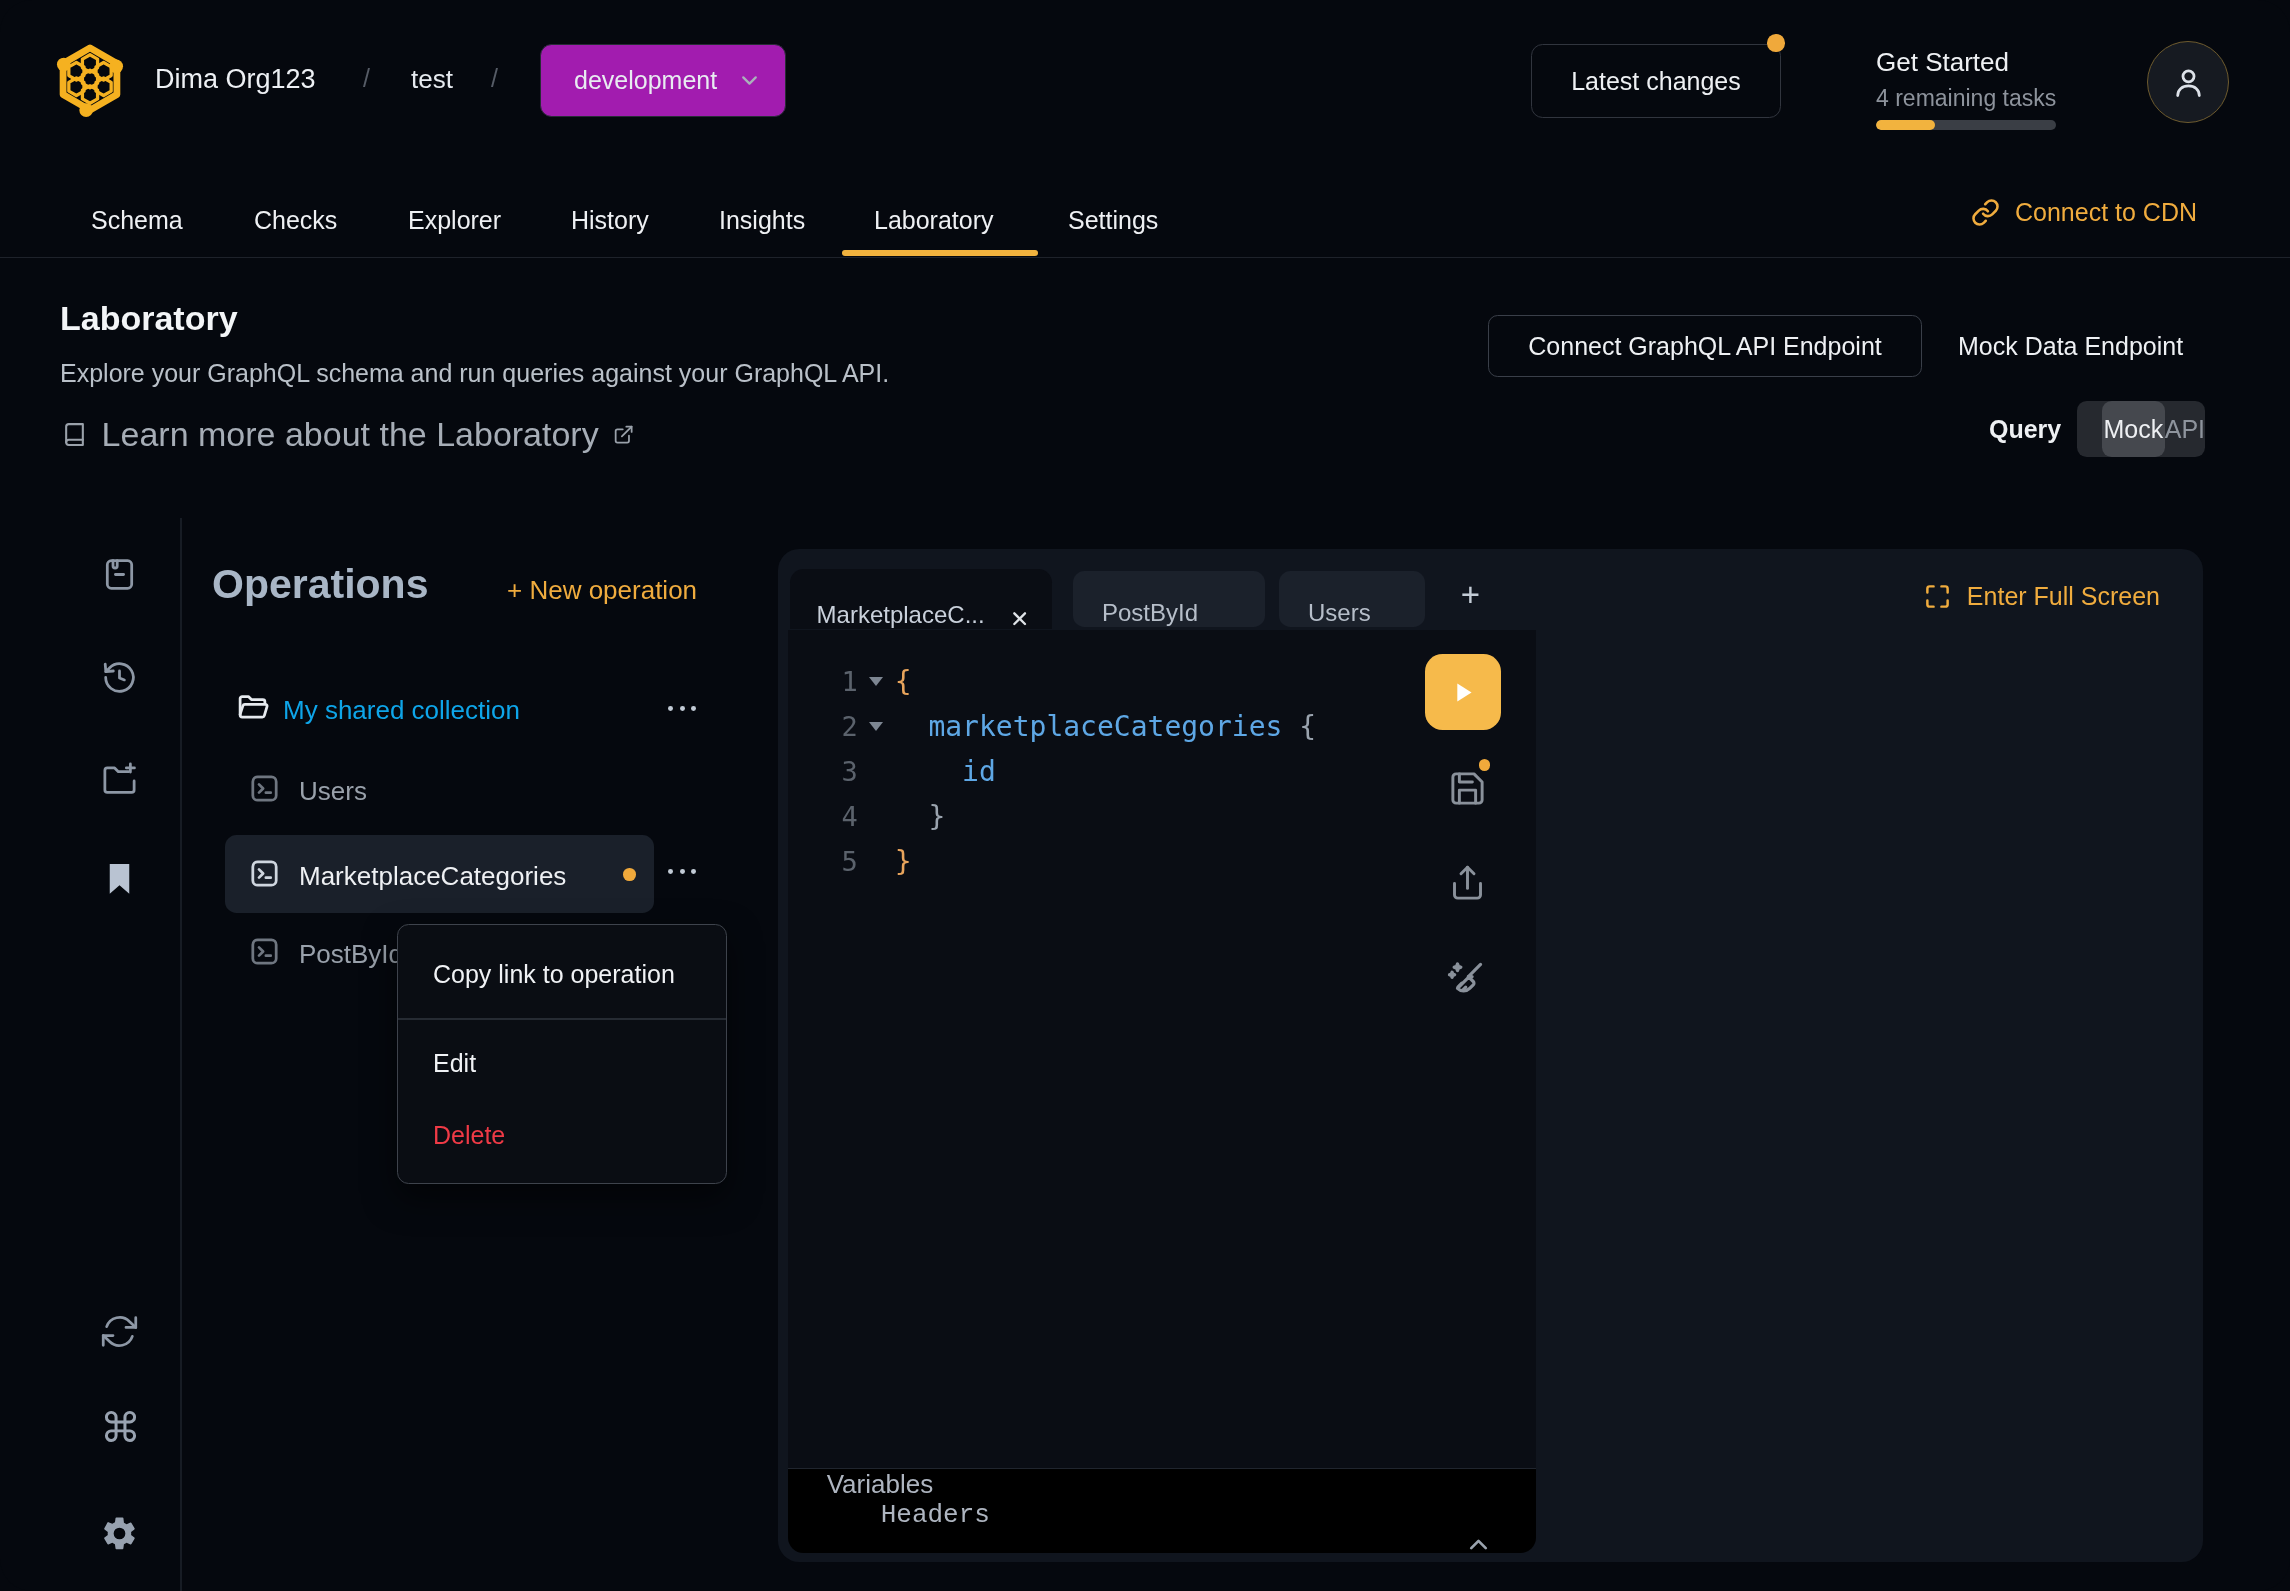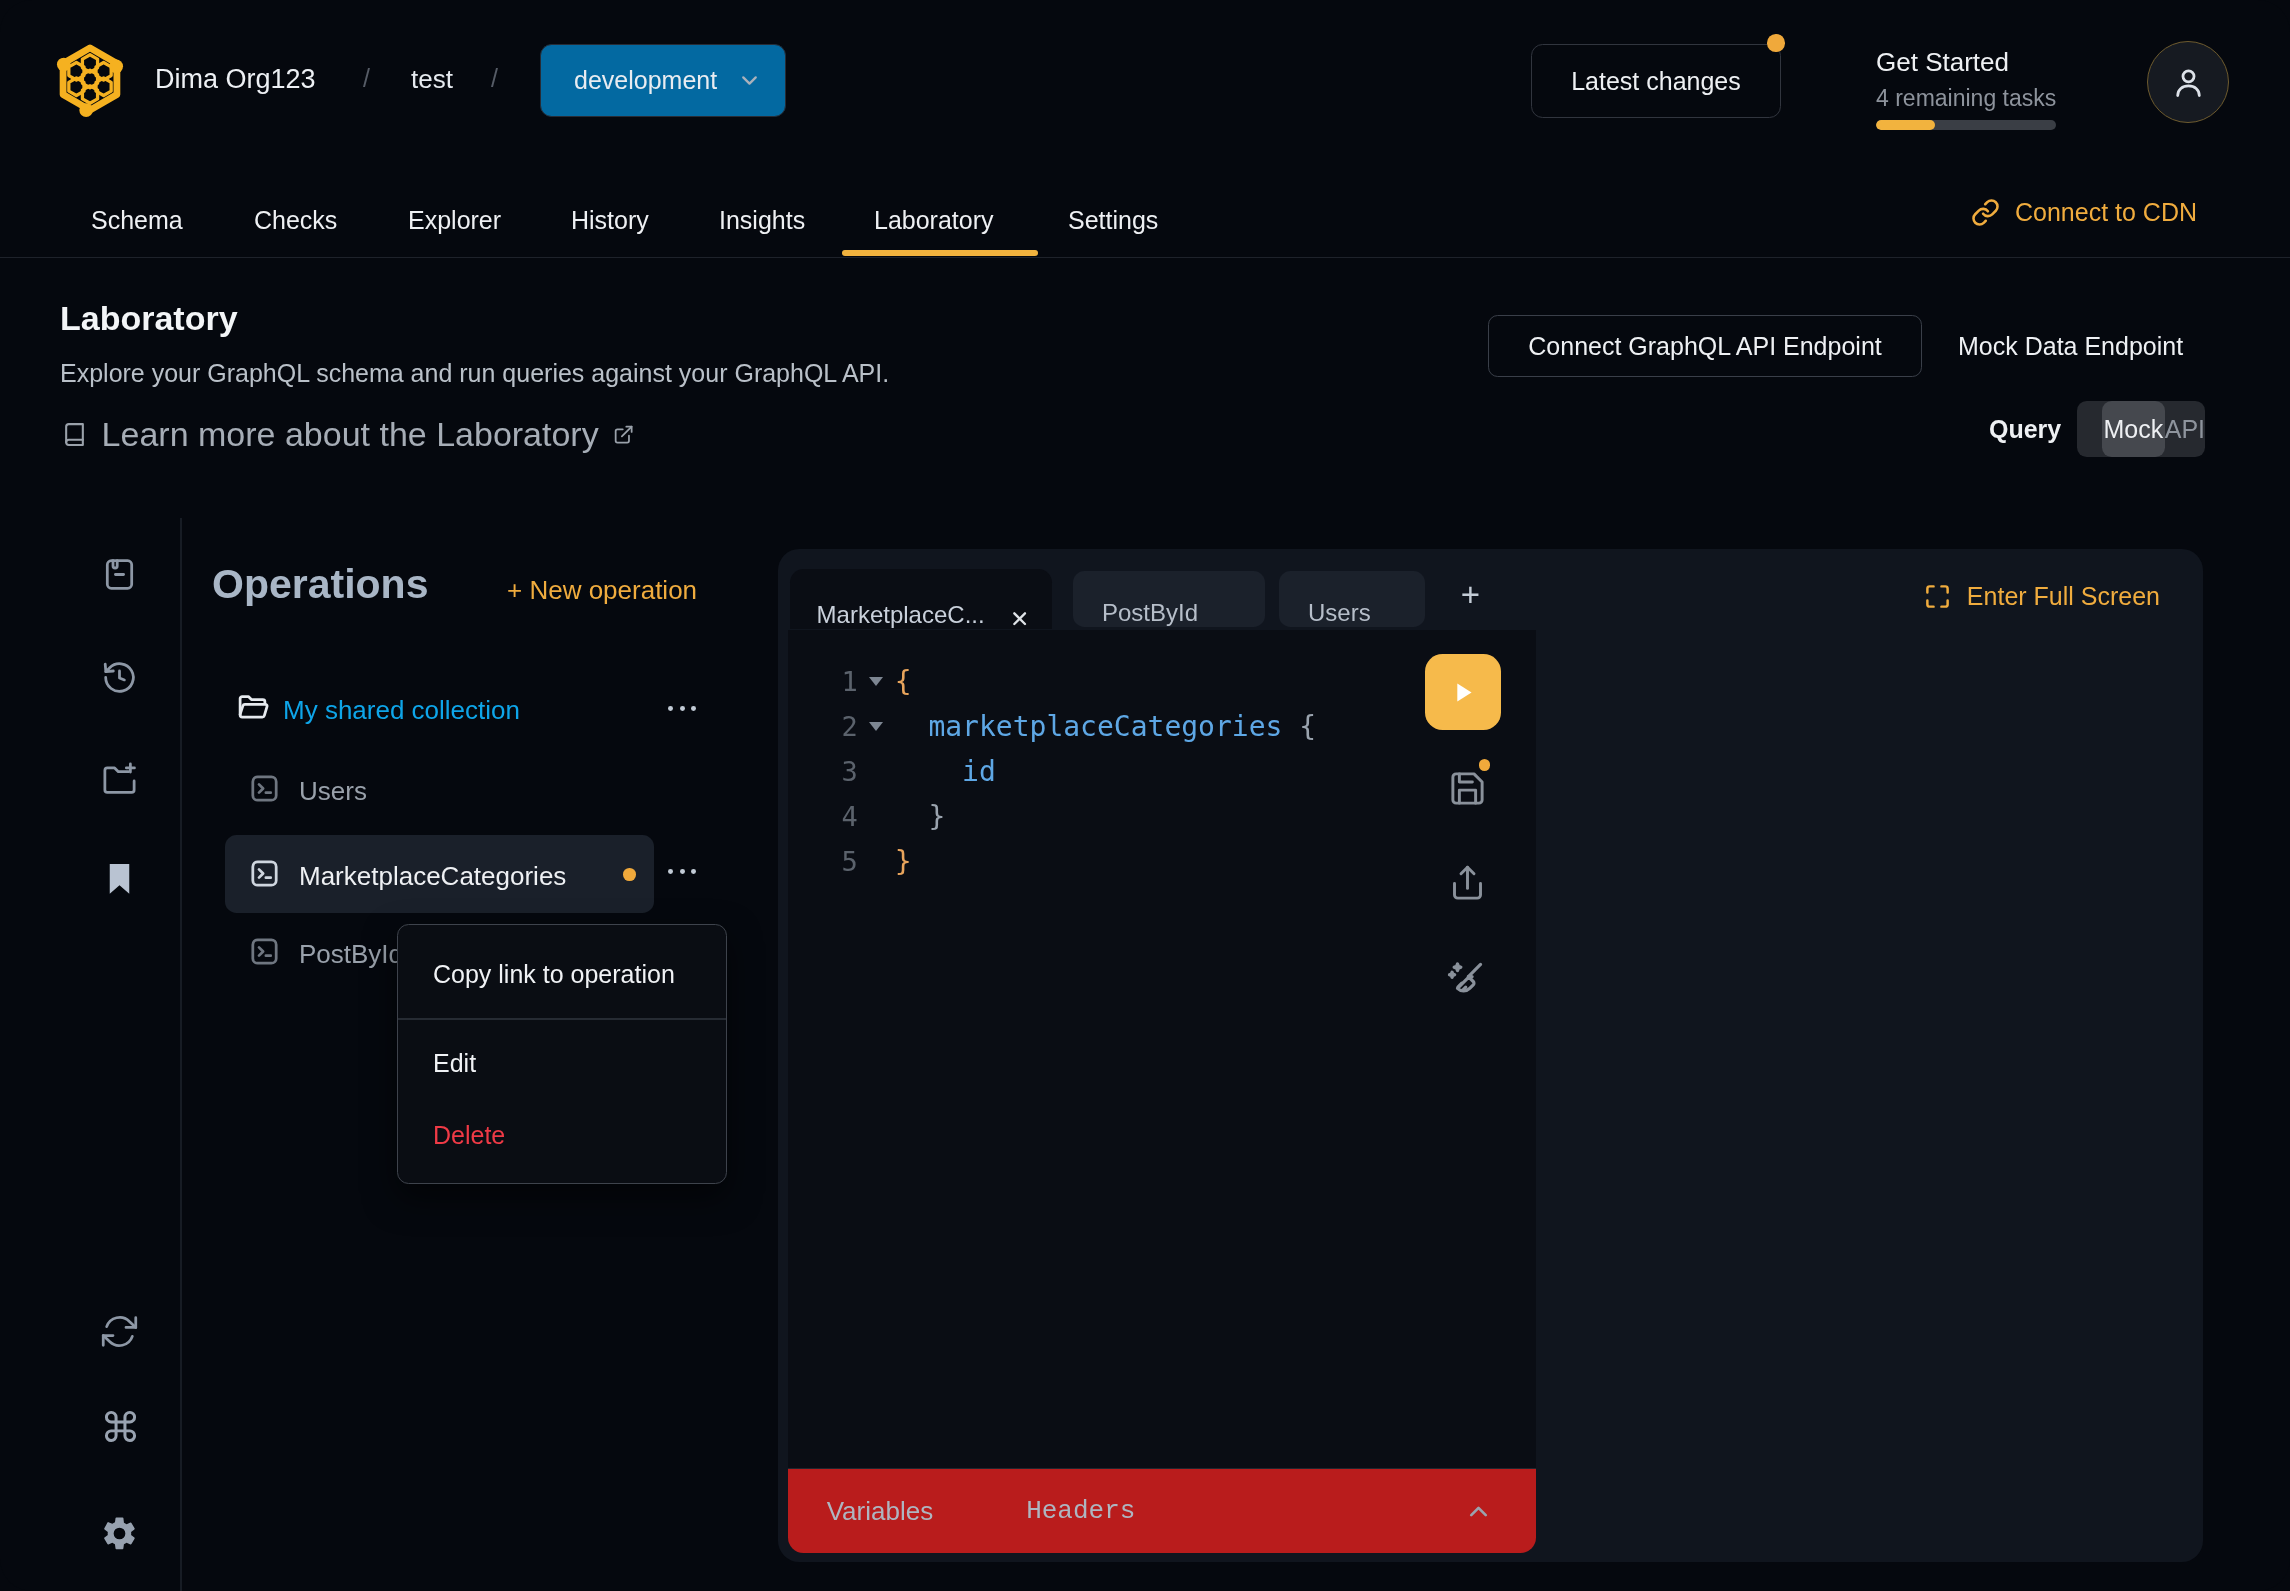--- a/index.html
+++ b/index.html
@@ -13,21 +13,21 @@
   svg { display:block; }
 
   
   .logo { left:56px; top:41px; }
   .crumb-org  { left:155px; top:64px; font-size:27px; color:#edf0f4; }
   .crumb-sep1 { left:363px; top:64px; font-size:25px; color:#565c66; }
   .crumb-project { left:411px; top:64px; font-size:26px; color:#e6eaef; }
   .crumb-sep2 { left:491px; top:64px; font-size:25px; color:#565c66; }
   .variant-btn {
     left:540px; top:44px; width:246px; height:73px;
-    border:1.5px solid #272c36; border-radius:11.6px; background:#0369a1;
+    border:1.5px solid #272c36; border-radius:11.6px; background:#a21caf;
     display:flex; align-items:center; justify-content:space-between;
     padding:0 23px 0 33px; cursor:pointer;
   }
   .variant-btn span { font-size:25px; color:#e8ecf1; }
   .latest-btn {
     left:1531px; top:44px; width:250px; height:74px;
     border:1.6px solid #31353e; border-radius:11.6px;
     display:flex; align-items:center; justify-content:center;
     font-size:25px; color:#eef0f3; cursor:pointer; background:transparent;
   }
@@ -124,22 +124,22 @@
   .c-orange{color:#e8a45c} .c-blue{color:#5ea7e5} .c-gray{color:#9aa3ae}
 
   .play-btn { position:absolute; left:637px; top:24px; width:76px; height:76px; border-radius:17.5px; background:#f6ba4b; display:flex; align-items:center; justify-content:center; cursor:pointer; }
   .ed-ic { position:absolute; left:660px; width:39px; height:39px; color:#8a919b; cursor:pointer; }
   .save-ic { top:139px; } .save-dot { position:absolute; left:691px; top:129px; width:11.6px; height:11.6px; border-radius:50%; background:#f0a93b; }
   .upload-ic { top:234px; }
   .broom-ic { top:326px; width:45px; height:45px; left:656px; }
 
   .ed-footer {
     position:absolute; left:9.7px; top:919px; width:748px; height:85px;
-    background:#b91c1c; border-top:1.9px solid #20252e; border-radius:0 0 15.5px 15.5px;
-    display:flex; align-items:center;
+    background:#000000; border-top:1.9px solid #20252e; border-radius:0 0 15.5px 15.5px;
+    display:flex; align-items:flex-start;flex-direction:column;
   }
   .vf-variables { margin-left:39px; font-size:26px; color:#aeb5c0; cursor:pointer; }
   .vf-headers  { margin-left:93px; font-size:26px; color:#aeb5c0; cursor:pointer;font-family:Liberation Mono, monospace; }
   .vf-chevron { margin-left:auto; margin-right:43px; color:#9aa3ae; cursor:pointer; }
   .response-area { position:absolute; left:758px; top:0; right:0; bottom:0; }
 </style>
 </head>
 <body>
 
 <div id="app">

